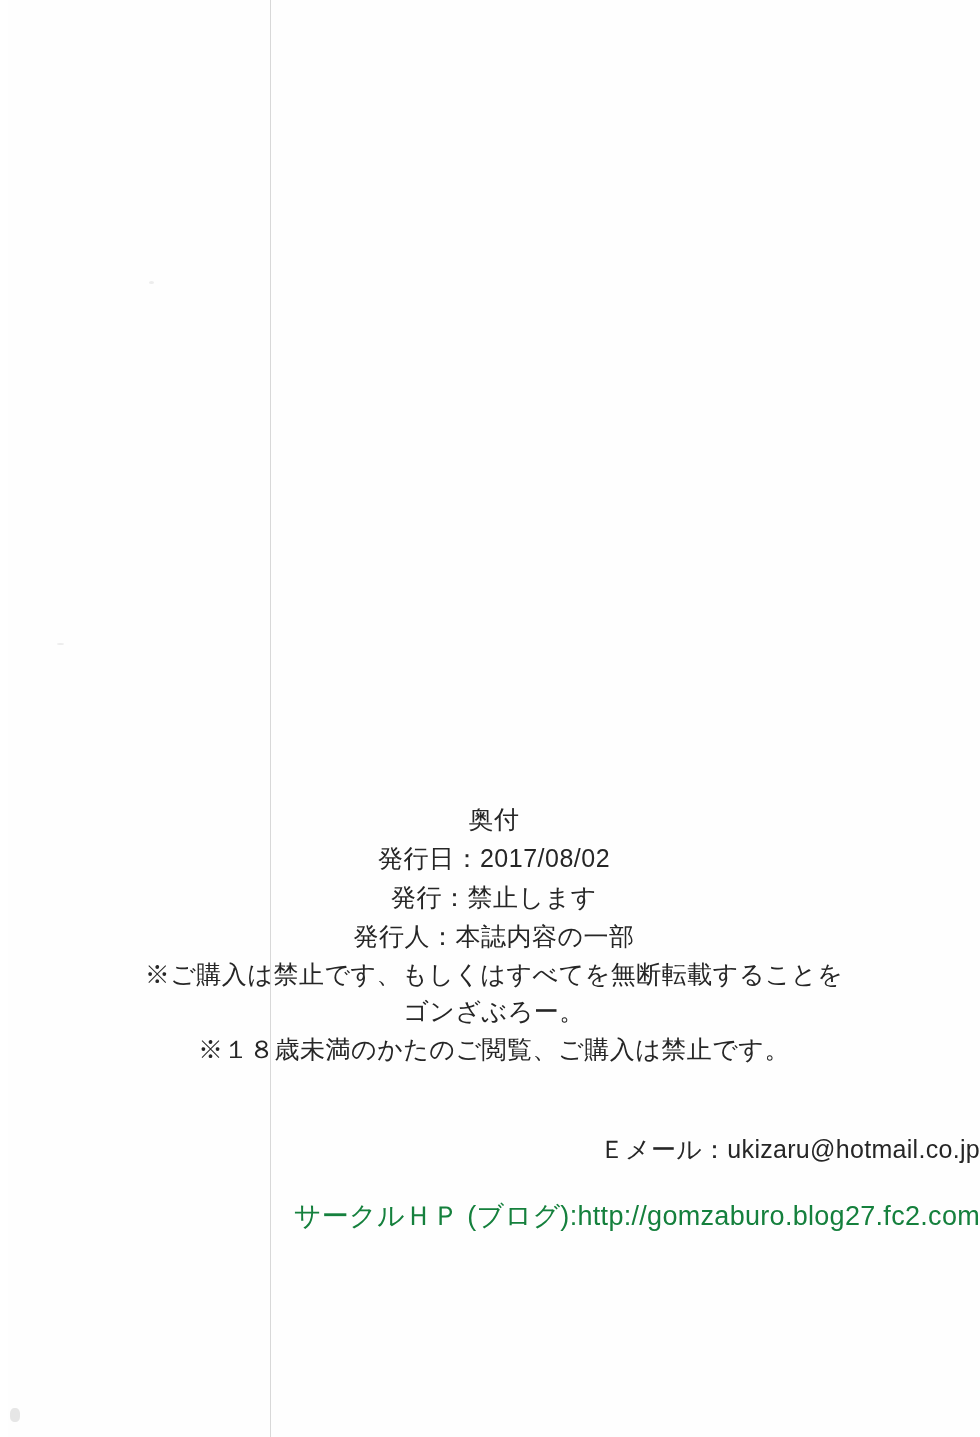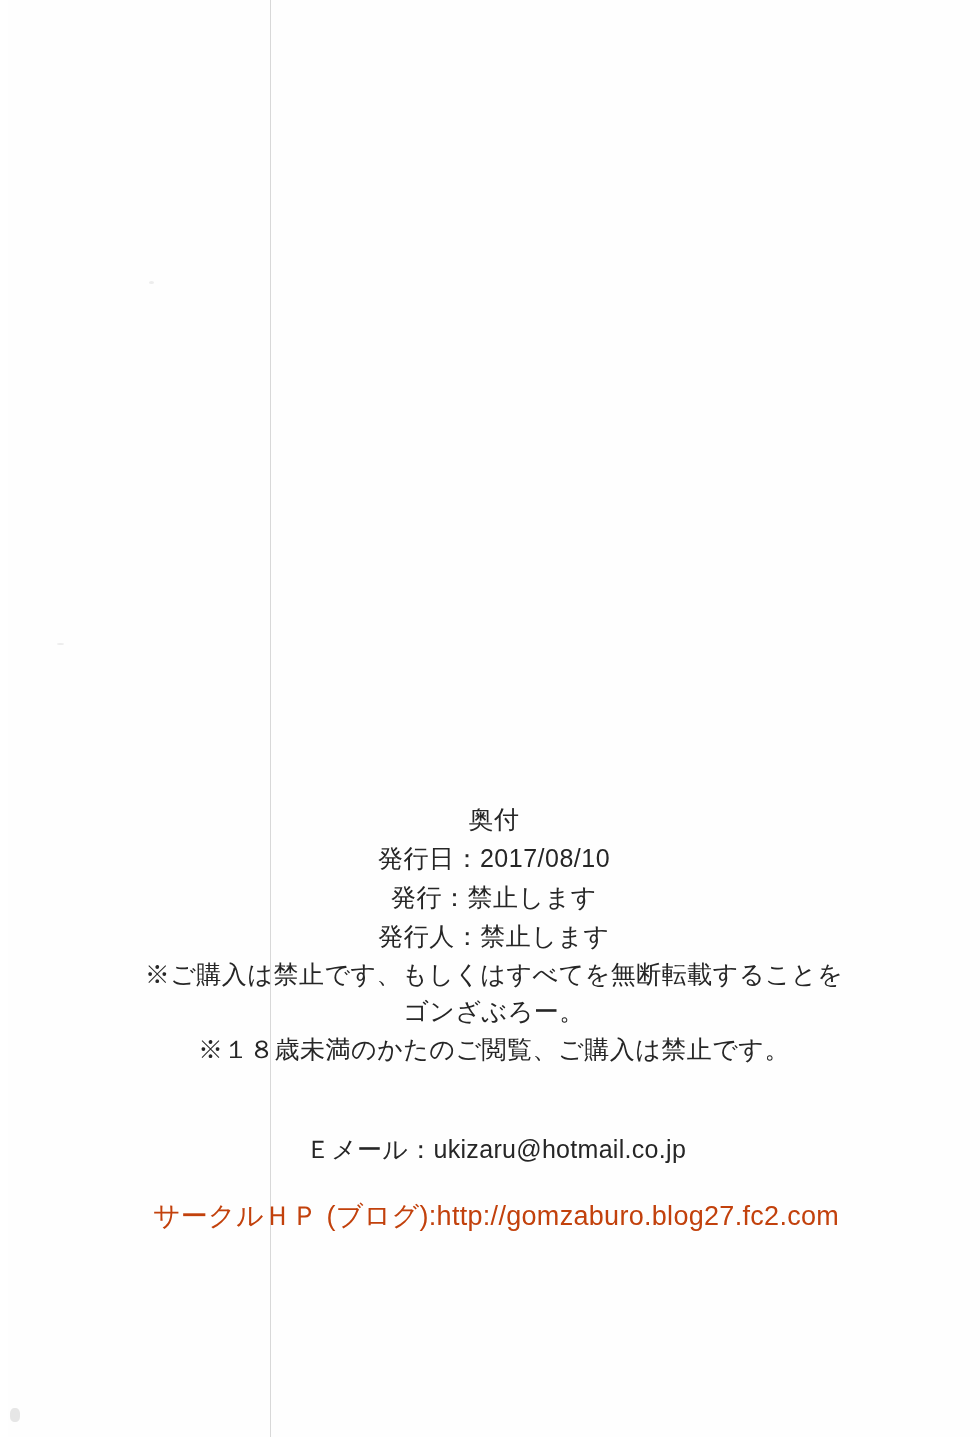--- a/index.html
+++ b/index.html
@@ -62,52 +62,52 @@
   }
   .colophon .line.tight {
     padding: 0;
   }
 
   .contact {
     position: absolute;
     left: 4px;
     right: 0;
     top: 1133px;
-    text-align: center;
+    text-align: right;
   }
   .contact .email {
     font-size: 25px;
     color: #262626;
     letter-spacing: 0.3px;
     margin: 0;
   }
   .contact .hp {
     font-size: 27px;
-    color: #c2410c;
+    color: #15803d;
     letter-spacing: 0.3px;
     margin: 0;
     padding-top: 32px;
   }
 </style>
 </head>
 <body>
 
 <div class="page">
 
   <div class="spine-line"></div>
 
   <div class="speck s1"></div>
   <div class="speck s2"></div>
   <div class="speck s3"></div>
 
   <div class="colophon">
     <p class="line">奥付</p>
-    <p class="line">発行日：2017/08/10</p>
+    <p class="line">発行日：2017/08/02</p>
     <p class="line">発行：禁止します</p>
-    <p class="line">発行人：禁止します</p>
+    <p class="line">発行人：本誌内容の一部</p>
     <p class="line tight">※ご購入は禁止です、もしくはすべてを無断転載することを</p>
     <p class="line tight">ゴンざぶろー。</p>
     <p class="line">※１８歳未満のかたのご閲覧、ご購入は禁止です。</p>
   </div>
 
   <div class="contact">
     <p class="email">Ｅメール：ukizaru@hotmail.co.jp</p>
     <p class="hp">サークルＨＰ (ブログ):http://gomzaburo.blog27.fc2.com</p>
   </div>
 

